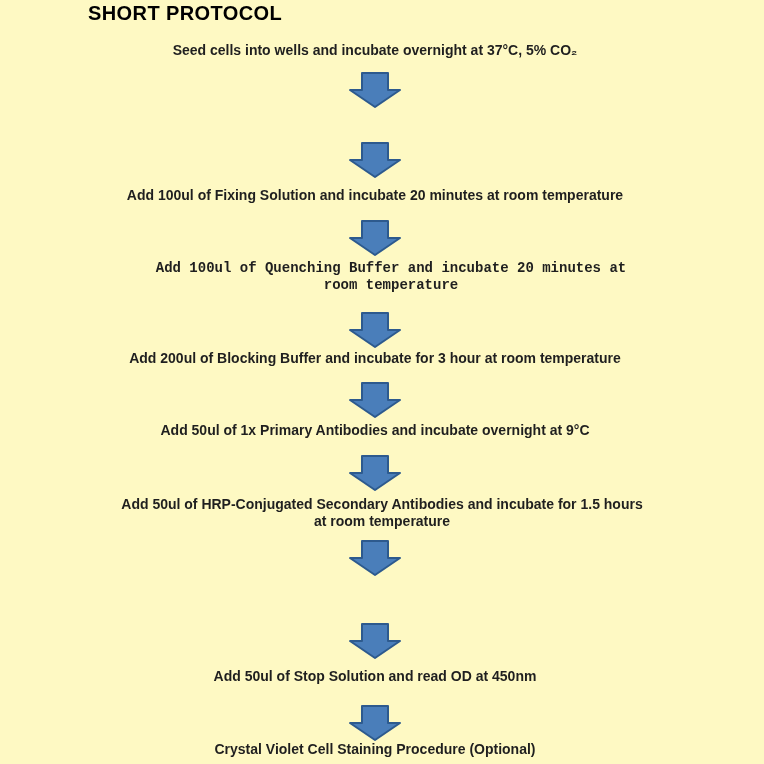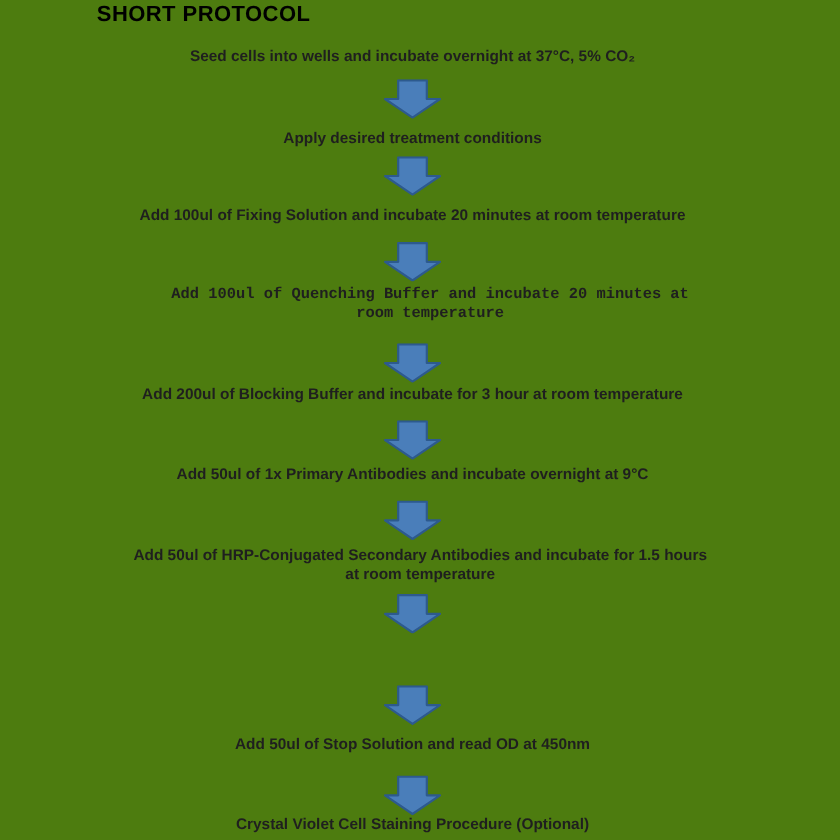--- a/index.html
+++ b/index.html
@@ -10,21 +10,21 @@
   body {
     width: 764px;
     height: 764px;
     position: relative;
     overflow: hidden;
     font-family: "Liberation Sans", "DejaVu Sans", sans-serif;
   }
   .page {
     position: absolute;
     inset: 0;
-    background: #4d7c0f;
+    background: #fef9c3;
   }
   .title {
     position: absolute;
     top: 2px;
     left: 88px;
     margin: 0;
     font-size: 20px;
     font-weight: bold;
     letter-spacing: 0.4px;
     color: #000000;
@@ -74,21 +74,20 @@
 <div class="page">
 
   <h1 class="title">SHORT PROTOCOL</h1>
 
   <div class="step s0">Seed cells into wells and incubate overnight at 37°C, 5% CO₂</div>
 
   <svg class="arrow a0" viewBox="0 0 52 36" xmlns="http://www.w3.org/2000/svg">
     <polygon points="13,1 39,1 39,18 51,18 26,35 1,18 13,18" fill="#4a7eba" stroke="#2d5a8e" stroke-width="2" stroke-linejoin="round"></polygon>
   </svg>
 
-  <div class="step s1">Apply desired treatment conditions</div>
 
   <svg class="arrow a1" viewBox="0 0 52 36" xmlns="http://www.w3.org/2000/svg">
     <polygon points="13,1 39,1 39,18 51,18 26,35 1,18 13,18" fill="#4a7eba" stroke="#2d5a8e" stroke-width="2" stroke-linejoin="round"></polygon>
   </svg>
 
   <div class="step s2">Add 100ul of Fixing Solution and incubate 20 minutes at room temperature</div>
 
   <svg class="arrow a2" viewBox="0 0 52 36" xmlns="http://www.w3.org/2000/svg">
     <polygon points="13,1 39,1 39,18 51,18 26,35 1,18 13,18" fill="#4a7eba" stroke="#2d5a8e" stroke-width="2" stroke-linejoin="round"></polygon>
   </svg>

